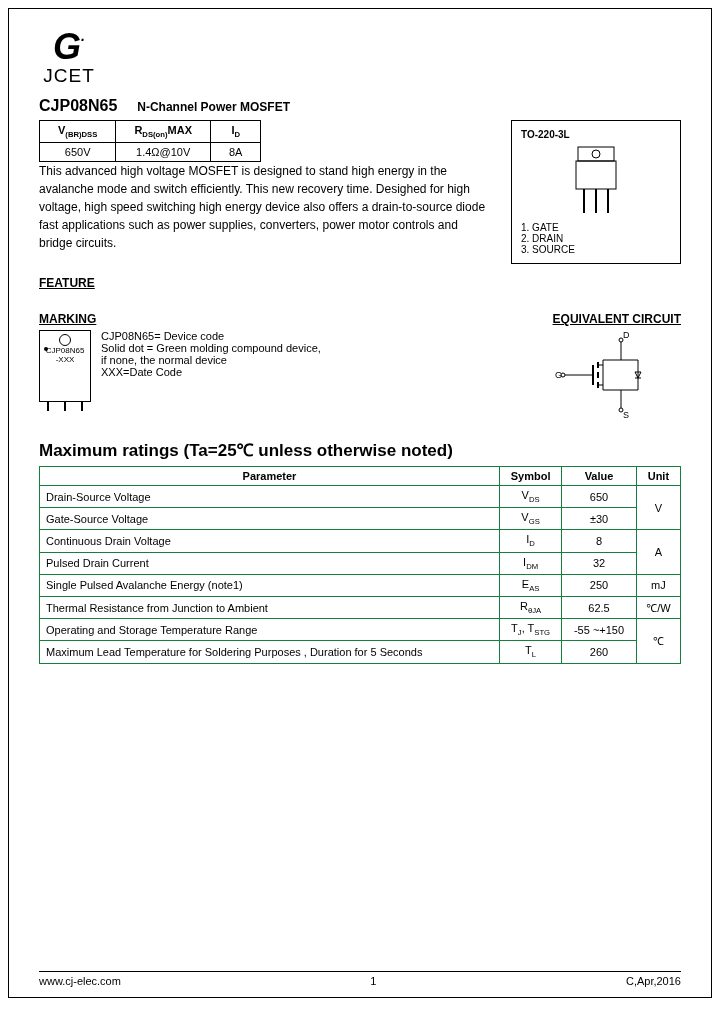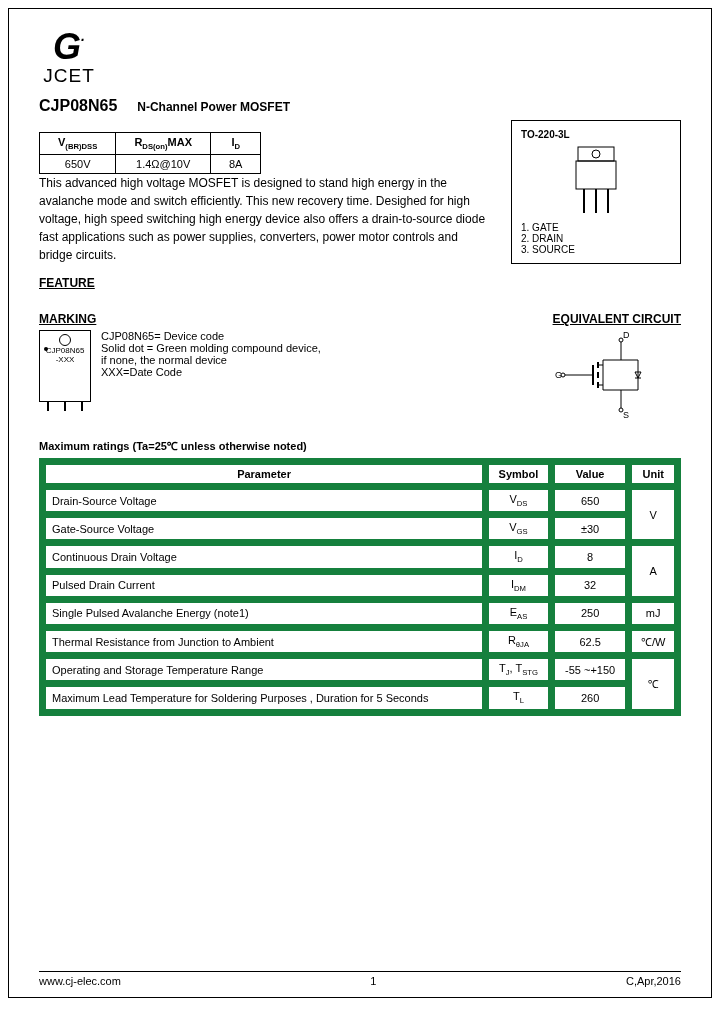--- a/index.html
+++ b/index.html
@@ -21,42 +21,42 @@
   }
   .header-row { display: flex; align-items: flex-start; gap: 15px; margin-bottom: 10px;}
   .logo-box { width: 60px; text-align: center; }
   .logo-swirl { font-size: 36px; font-style: italic; font-weight: bold; line-height: 1; }
   .logo-text { font-size: 19px; font-weight: normal; letter-spacing: 1px;}
   .company { font-size: 13px; font-weight: bold; margin-top: 8px;}
   .title { font-size: 20px; font-weight: bold; text-align: center; margin: 10px 0 15px 0; }
   .part-row { display:flex; align-items: baseline; gap: 20px; margin-bottom:5px;}
   .part-no { font-size: 16px; font-weight: bold; }
   .part-desc { font-size: 12px; font-weight: bold;}
-  .top-flex { display:flex; gap: 25px; align-items:flex-end;}
+  .top-flex { display:flex; gap: 25px; align-items:flex-start;}
   .spec-table { border-collapse: collapse; }
   .spec-table td, .spec-table th { border: 1px solid #000; padding: 3px 18px; text-align:center; font-size:11px;}
   .spec-table th { font-weight: bold;}
   .pkg-box { border:1px solid #000; padding: 8px 9px; width: 150px; font-size:10px;}
   .pkg-title { font-weight: bold; margin-bottom: 5px;}
   .pkg-draw { text-align:center; margin: 5px 0;}
   .sect-title { font-weight: bold; text-decoration: underline; margin-top: 12px; margin-bottom: 4px; font-size:12px;}
   .desc-text { font-size: 12px; line-height: 1.5; }
   ul.features { margin: 4px 0 10px 20px; padding:0; }
   ul.features li { margin: 2px 0; font-size:12px;}
   .mid-flex { display:flex; gap: 76px; margin-top:10px;}
   .marking-box { display:flex; gap:10px; font-size:11px; align-items:flex-start;}
   .chip-outline { border:1px solid #000; width:50px; height:55px; position:relative; font-size:8px; text-align:center; padding-top:15px;}
   .chip-hole { width:10px; height:10px; border:1px solid #000; border-radius:50%; position:absolute; top:3px; left:50%; transform:translateX(-50%);}
   .chip-dot { width:4px; height:4px; background:#000; border-radius:50%; position:absolute; top:16px; left:4px;}
   .chip-pins { position:absolute; bottom:-10px; left:0; right:0; display:flex; justify-content:space-around;}
   .chip-pins span{ width:2px; height:10px; background:#000; display:block;}
   .circuit-svg { width:120px; height:90px;}
-  .ratings-title { font-weight:bold; font-size:11px; margin-top:15px; margin-bottom:5px;}
+  .ratings-title { font-weight:bold; font-size:17px; margin-top:15px; margin-bottom:5px;}
   .ratings-table { width:100%; border-collapse: collapse; font-size:11px;}
-  .ratings-table th, .ratings-table td { border:7px solid #15803d; padding:3px 6px;}
+  .ratings-table th, .ratings-table td { border:1px solid #15803d; padding:3px 6px;}
   .ratings-table th { text-align:center; font-weight:bold;}
   .ratings-table td.param { text-align:left;}
   .ratings-table td { text-align:center;}
   .footer { display:flex; justify-content:space-between; font-size:11px; border-top:1px solid #000; padding-top:3px; margin-top:30px; position:absolute; bottom:10px; left:30px; right:30px;}
   sub { font-size: 0.7em; }
 </style>
 </head>
 <body>
 
 <div class="page">

